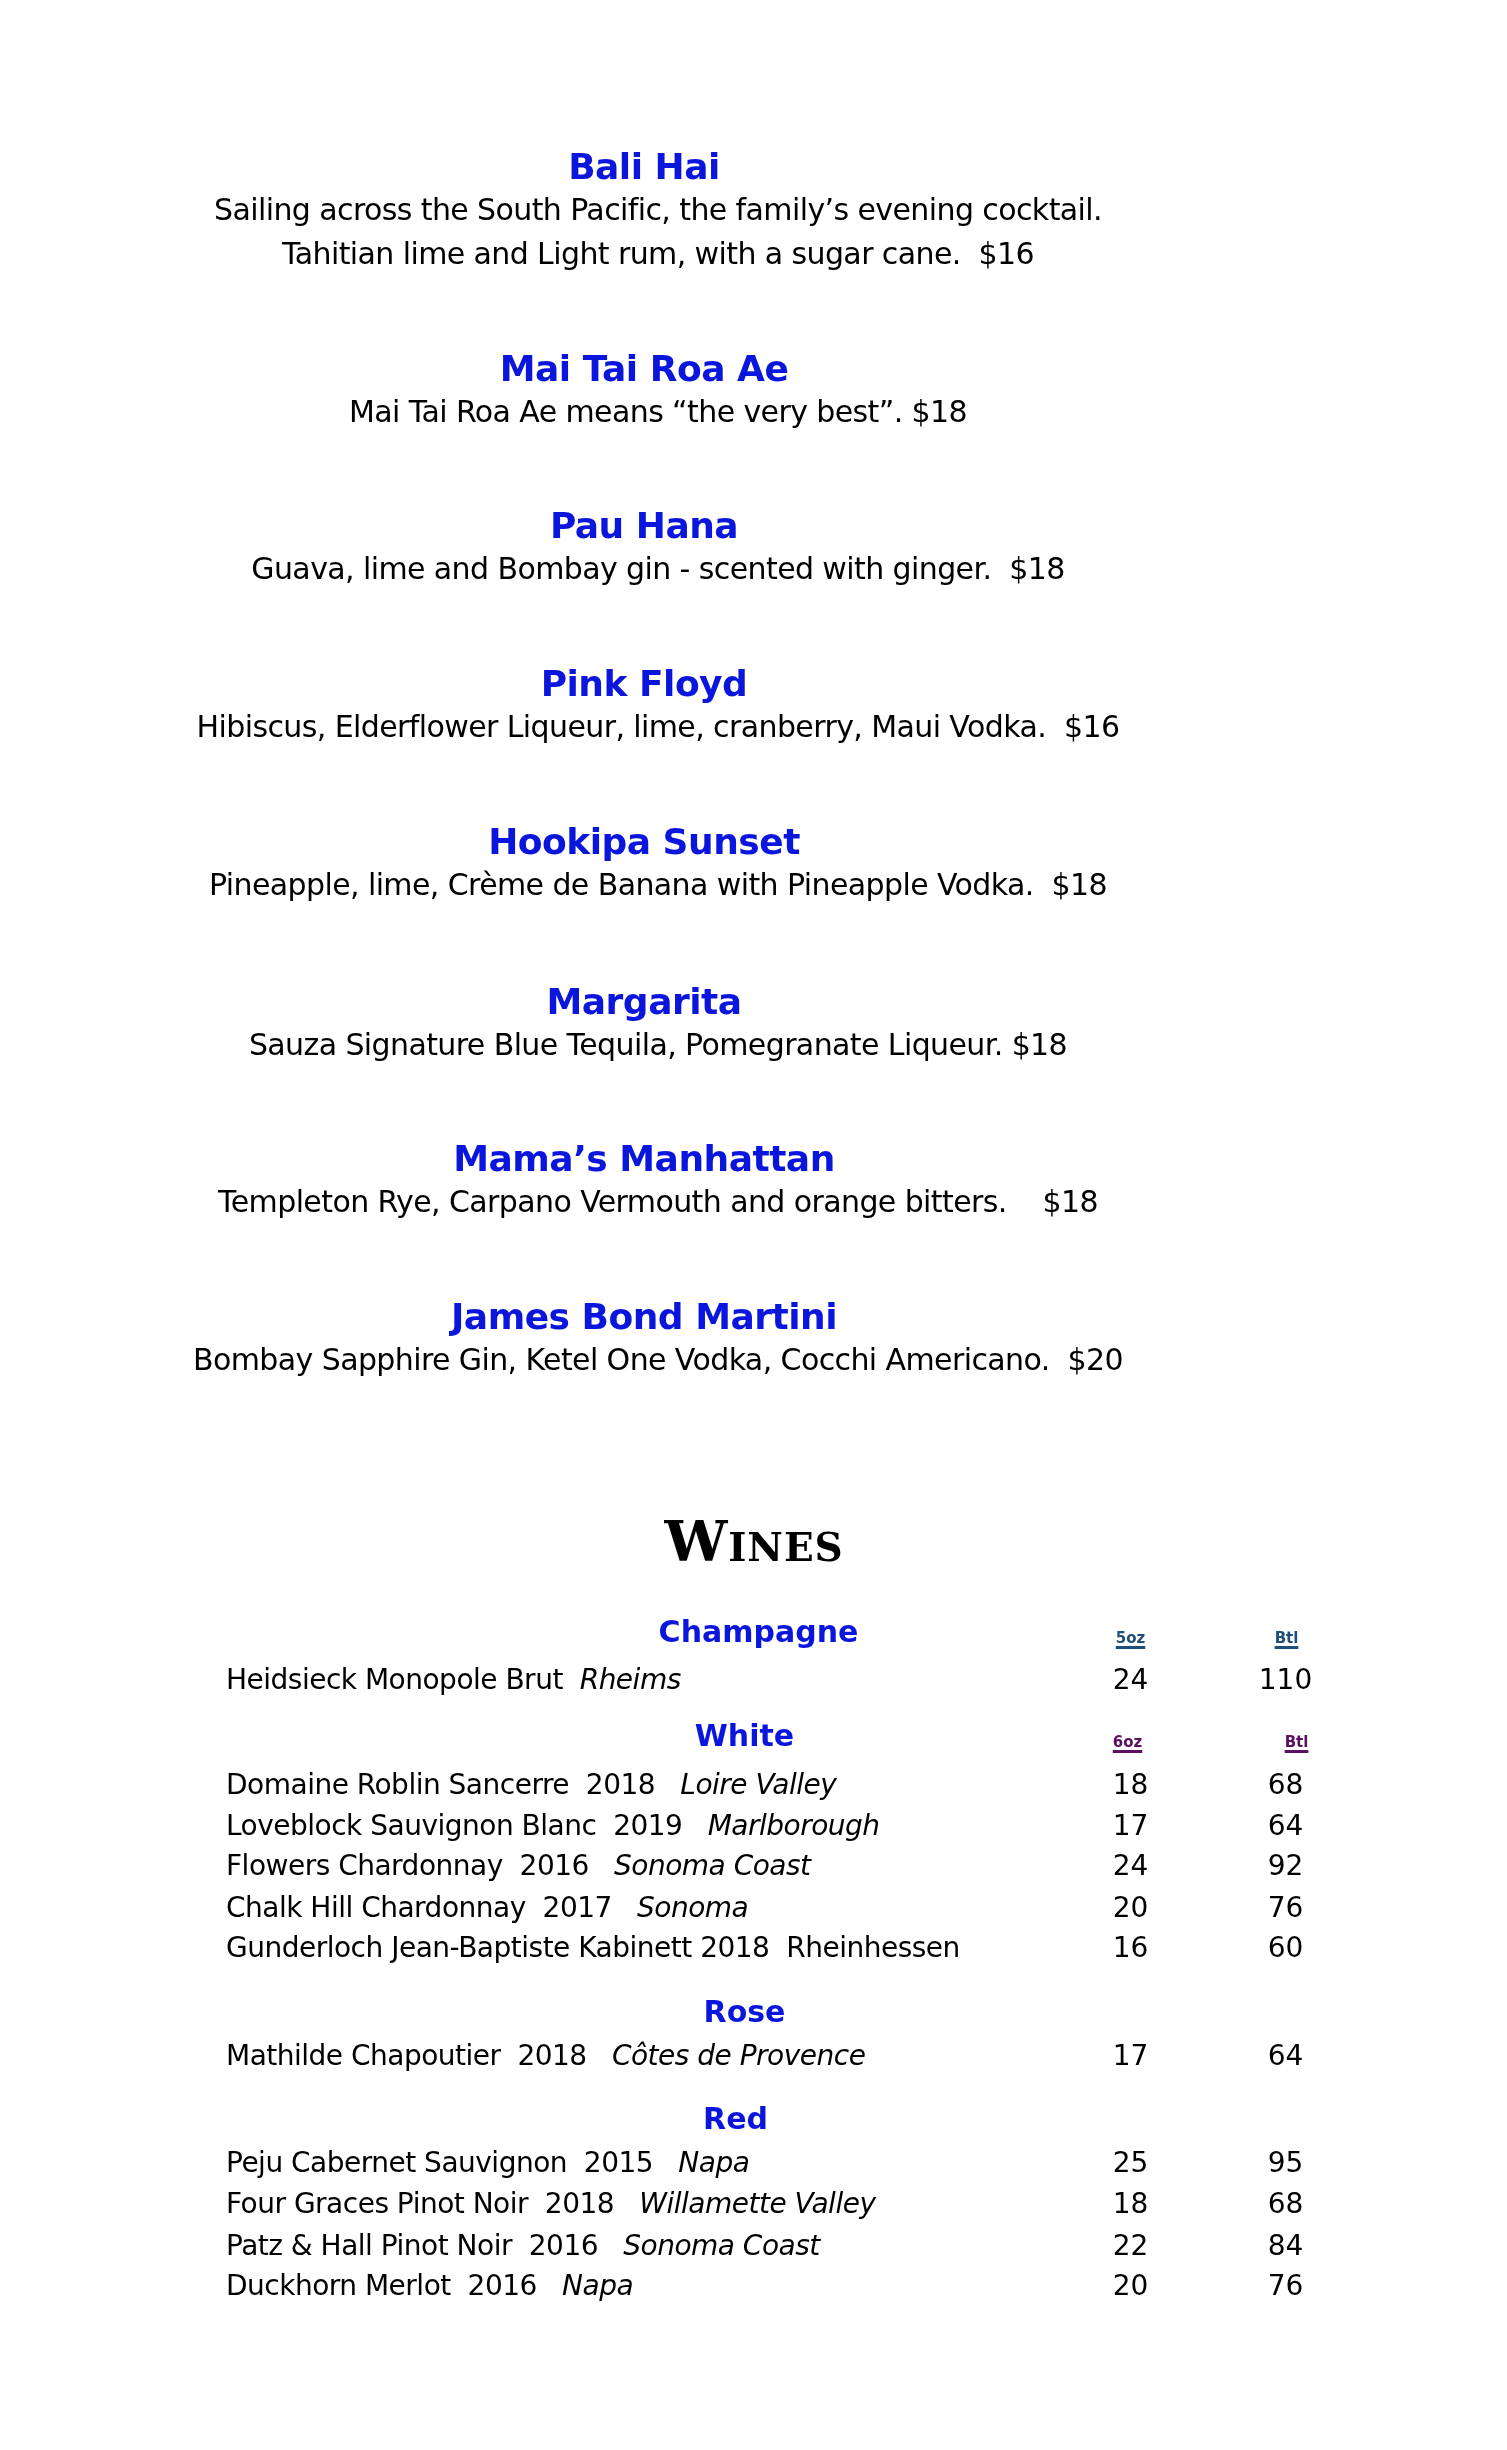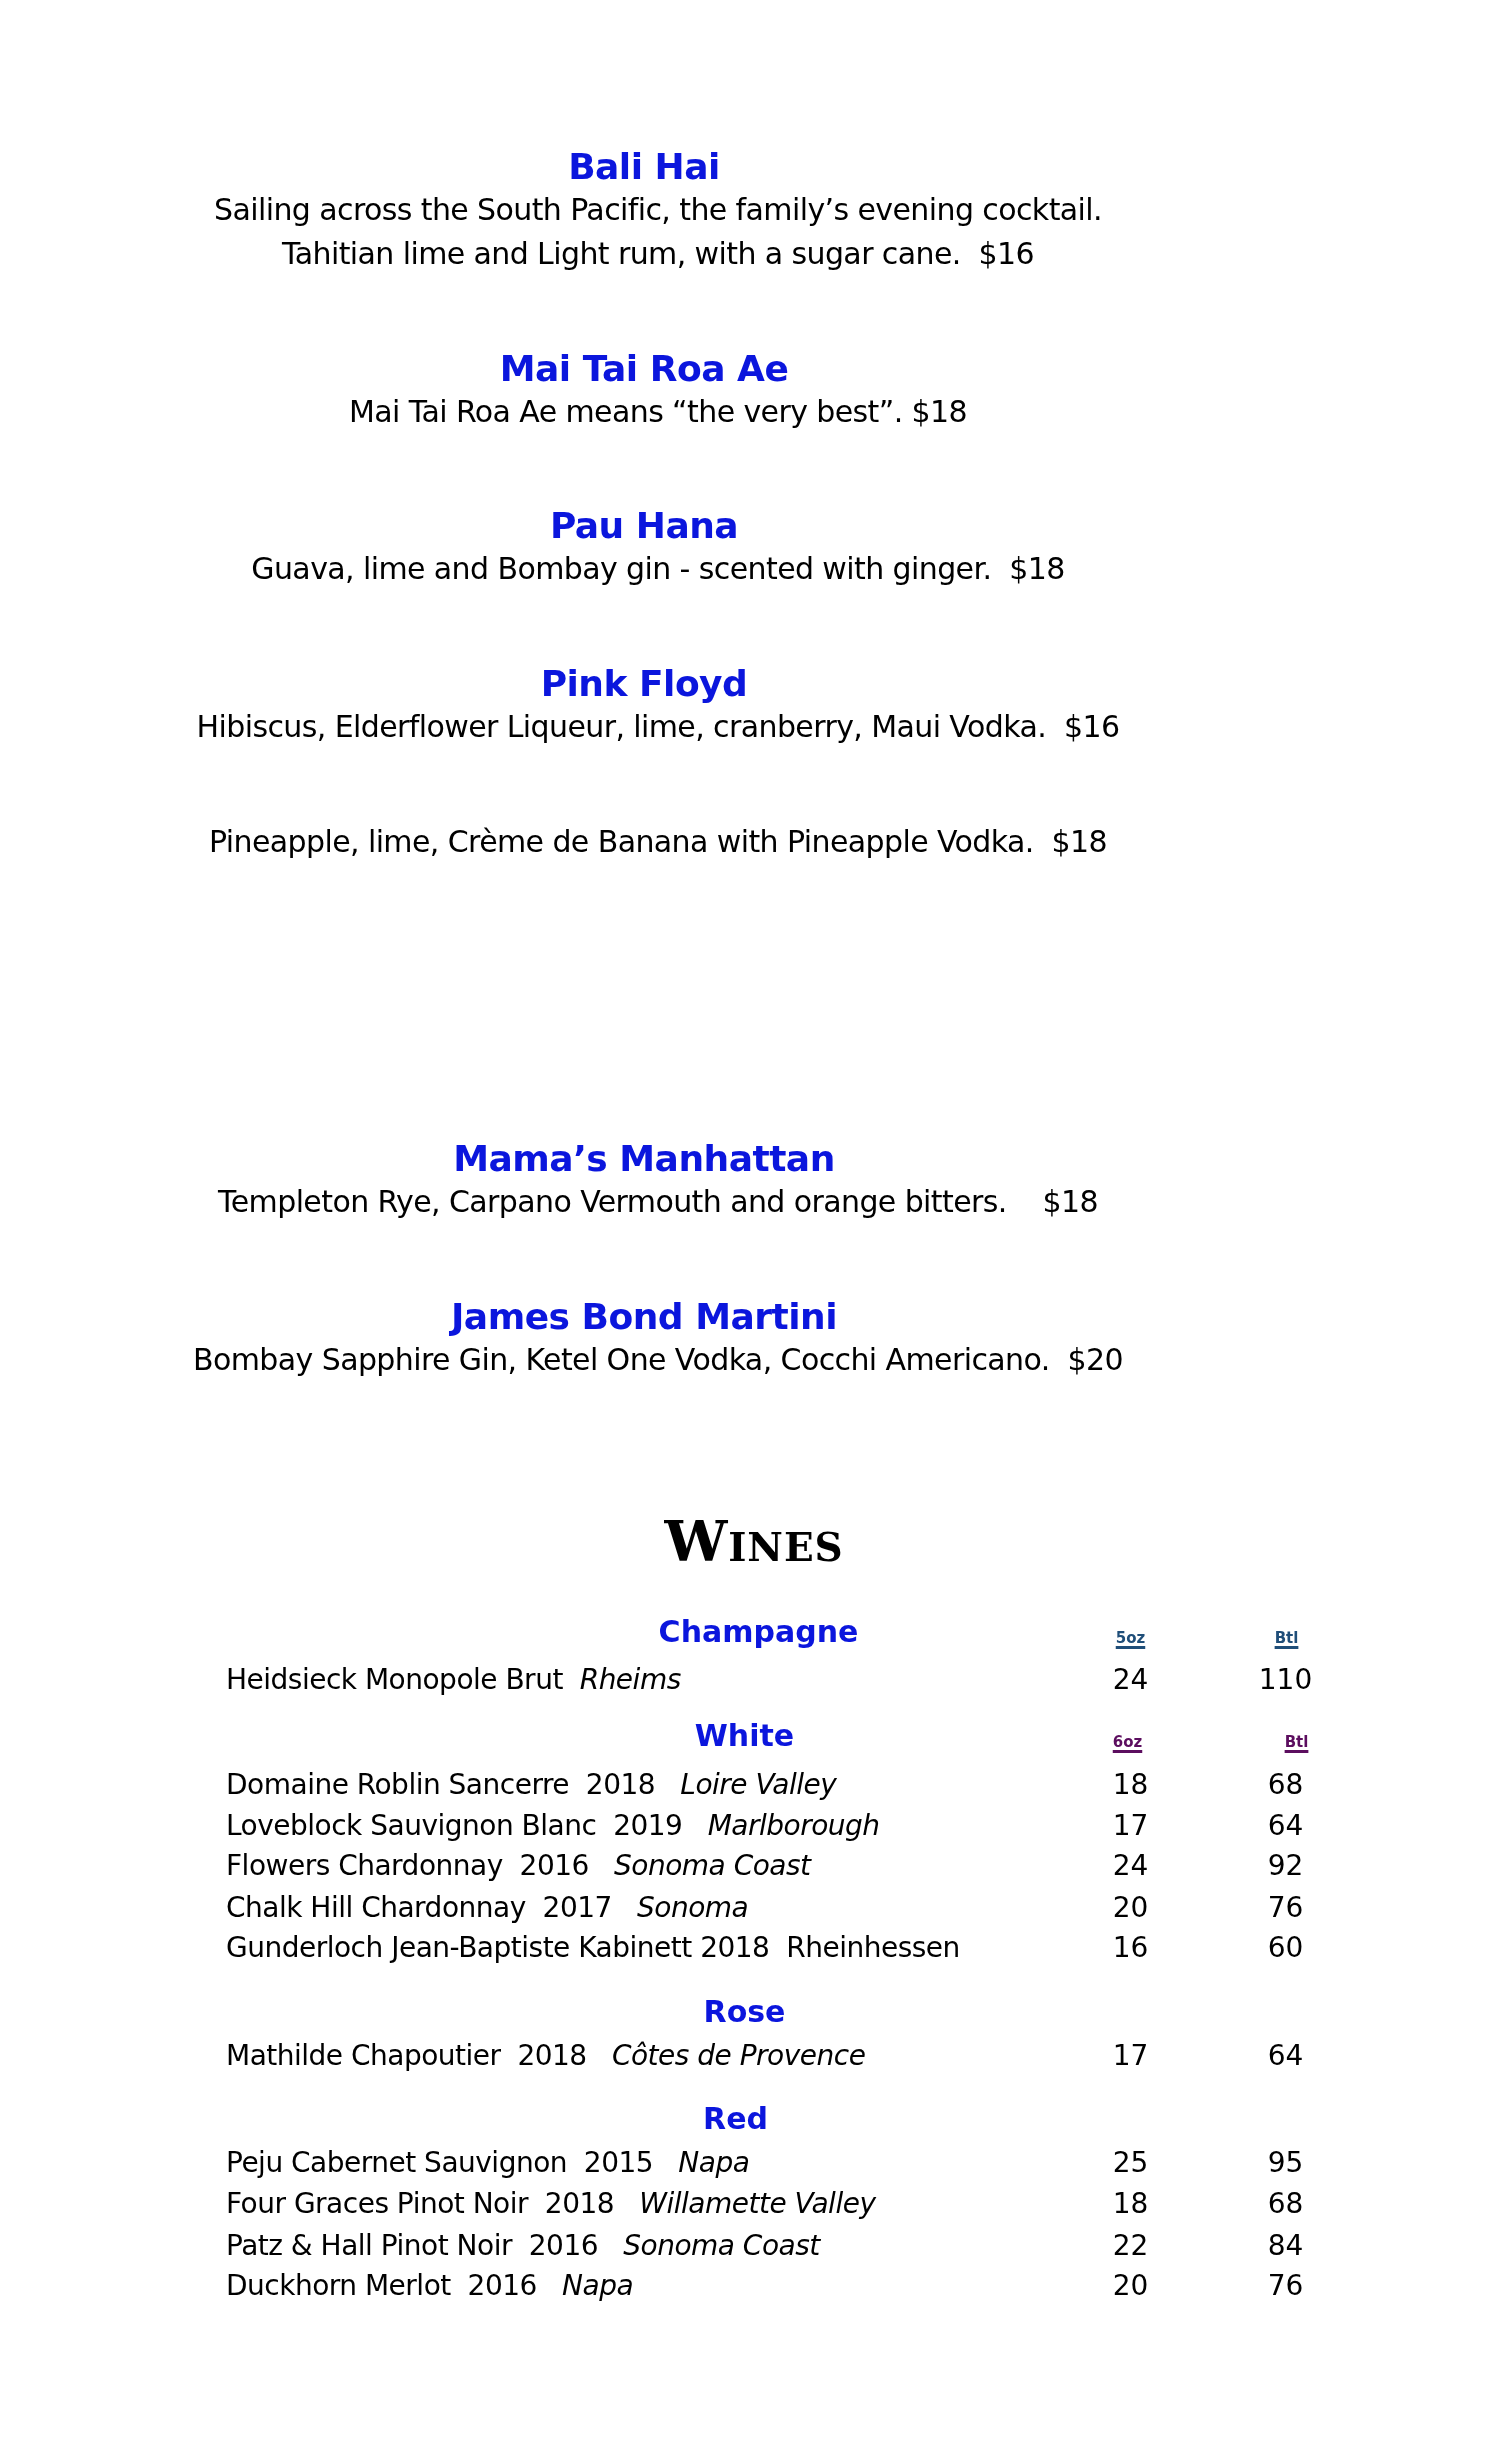--- a/index.html
+++ b/index.html
@@ -55,23 +55,28 @@
     <div class="c-title">Pau Hana</div>
     <div class="c-desc">Guava, lime and Bombay gin - scented with ginger.  $18</div>
   </div>
 
   <div class="cocktail" style="top:662px;">
     <div class="c-title">Pink Floyd</div>
     <div class="c-desc">Hibiscus, Elderflower Liqueur, lime, cranberry, Maui Vodka.  $16</div>
   </div>
 
   <div class="cocktail" style="top:820px;">
+    <div class="c-title">Hookipa Sunset</div>
     <div class="c-desc">Pineapple, lime, Crème de Banana with Pineapple Vodka.  $18</div>
   </div>
 
+  <div class="cocktail" style="top:980px;">
+    <div class="c-title">Margarita</div>
+    <div class="c-desc">Sauza Signature Blue Tequila, Pomegranate Liqueur. $18</div>
+  </div>
 
   <div class="cocktail" style="top:1137px;">
     <div class="c-title">Mama’s Manhattan</div>
     <div class="c-desc">Templeton Rye, Carpano Vermouth and orange bitters.    $18</div>
   </div>
 
   <div class="cocktail" style="top:1295px;">
     <div class="c-title">James Bond Martini</div>
     <div class="c-desc">Bombay Sapphire Gin, Ketel One Vodka, Cocchi Americano.  $20</div>
   </div>

